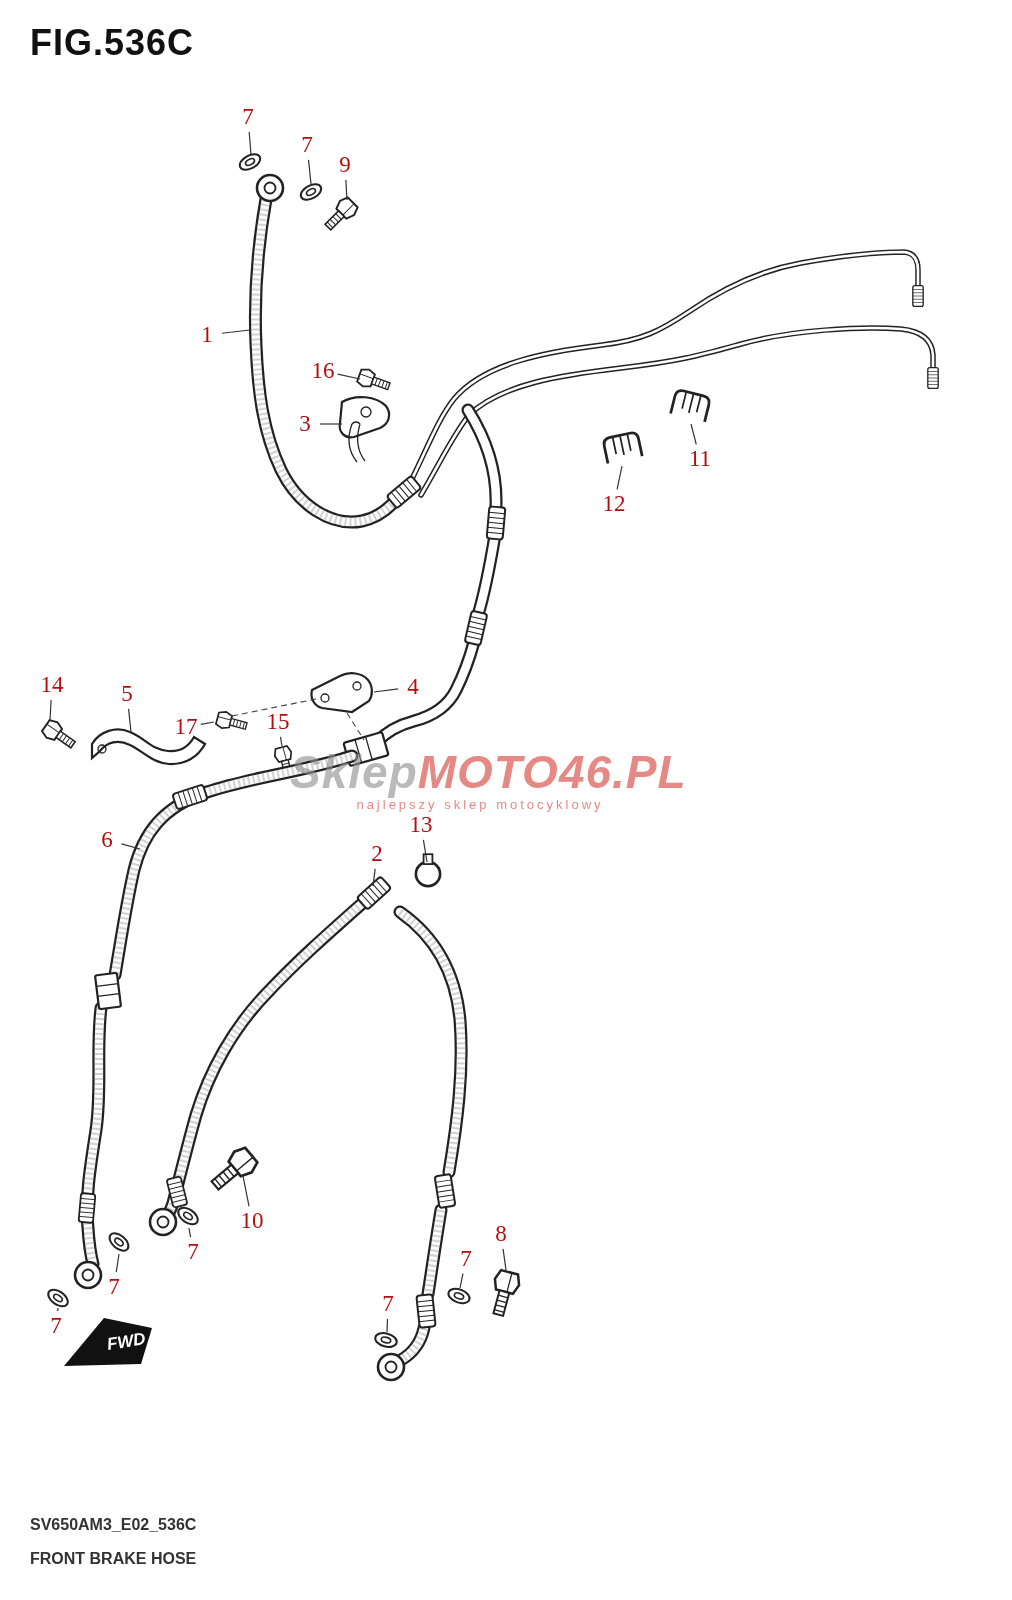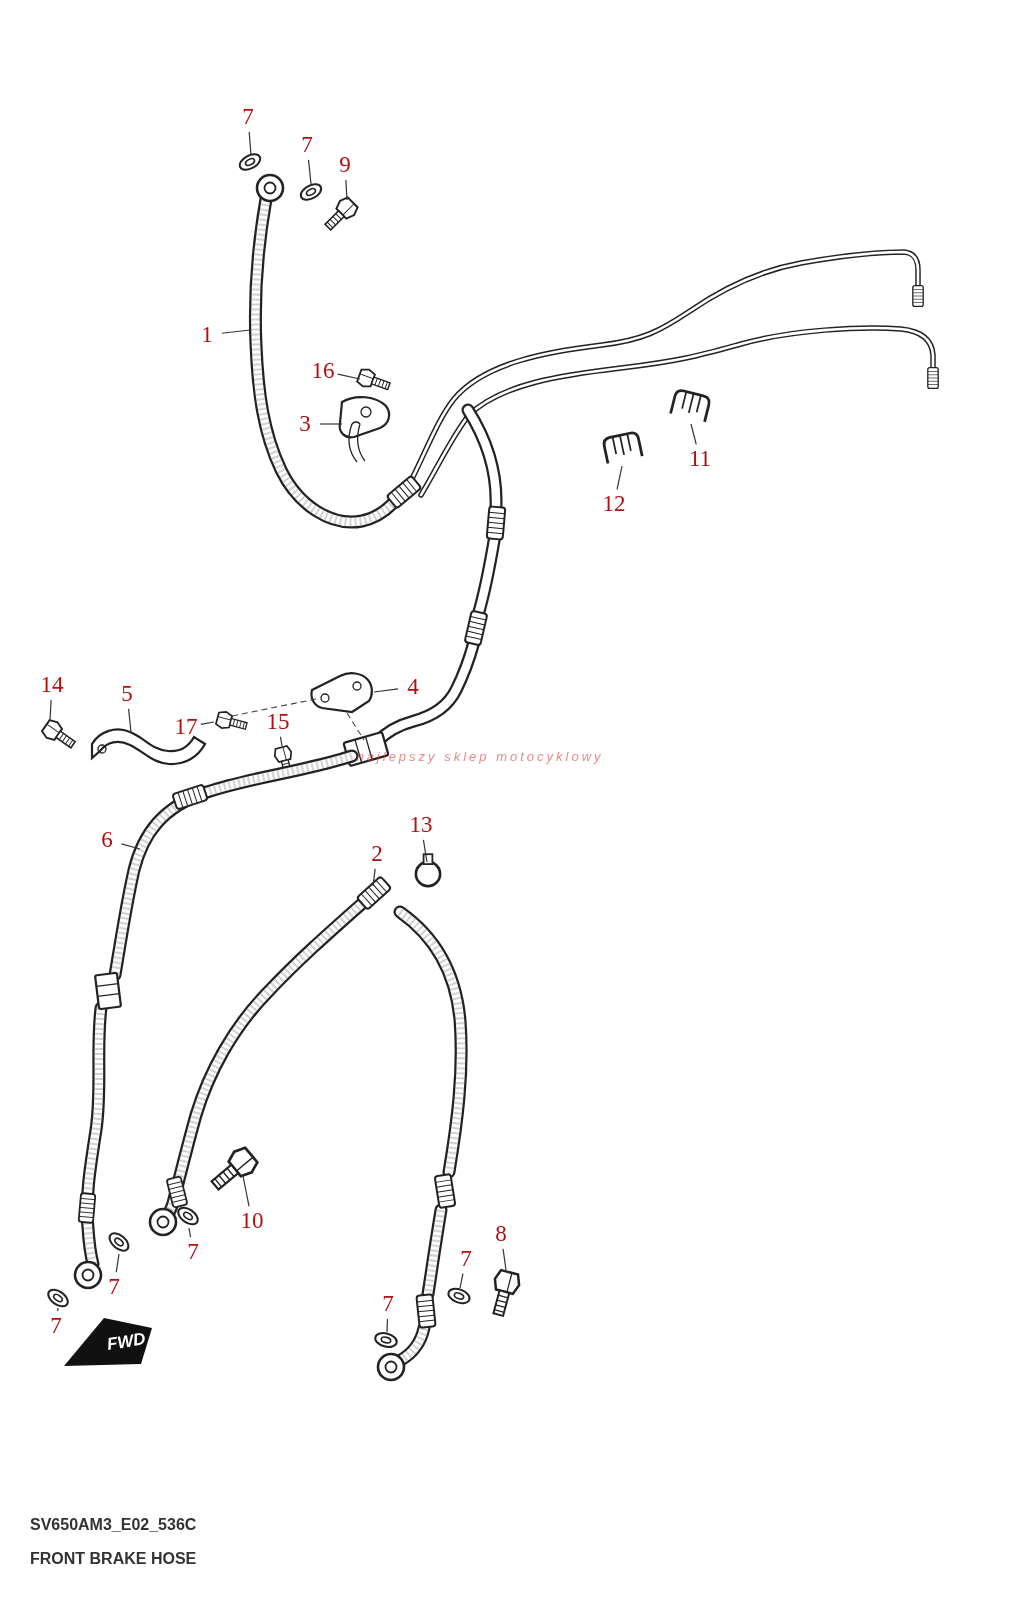--- a/index.html
+++ b/index.html
@@ -20,28 +20,29 @@
   .callout{fill:var(--callout,#b01010);font-family:"Liberation Serif",serif;font-size:23px;
         text-anchor:middle;}
   .plate{fill:#fff;stroke:#222;stroke-width:2.2;}
   .thin{stroke:#222;stroke-width:1.3;fill:none;}
   #watermark{position:absolute;left:290px;top:748px;width:380px;text-align:center;
         opacity:.62;pointer-events:none;line-height:1.05;}
   #watermark .wm-main{font-size:46px;font-weight:bold;font-style:italic;letter-spacing:1px;}
   #watermark .wm-p1{color:var(--watermark_gray,#8f8f8f);}
   #watermark .wm-p2,#watermark .wm-p3{color:var(--watermark_red,#d84038);}
   #watermark .wm-sub{font-size:13px;color:var(--watermark_red,#d84038);letter-spacing:3px;
-        font-style:italic;margin-top:2px;}
+        margin-top:2px;}
   #footer{position:absolute;left:30px;top:1508px;color:#333;font-size:16px;line-height:2.1;font-weight:bold;}
 </style>
 </head>
 <body>
 
 <div id="page">
 
+  <div id="fig-title">FIG.536C</div>
 
   <svg id="diagram" width="1012" height="1600" viewBox="0 0 1012 1600">
     <defs>
       <path id="p-hose1" fill="none" d="M266,199 C257,250 254,300 256,345 C258,392 263,432 281,470 C298,505 331,527 362,521 C381,517 394,504 403,491"></path>
       <path id="p-pipeA" fill="none" d="M409,485 C427,449 438,419 454,399 C483,364 543,352 602,345 C643,340 660,331 690,311 C722,289 757,271 801,263 C846,255 882,252 904,252 C914,253 918,259 918,270 L918,287"></path>
       <path id="p-pipeB" fill="none" d="M421,495 C441,461 453,435 469,415 C501,384 561,375 621,368 C681,361 701,355 741,344 C791,330 861,326 901,329 C921,331 932,340 933,355 L933,369"></path>
       <path id="p-hosemid" fill="none" d="M468,410 C487,440 497,470 496,505 L496,512 M495,535 C490,565 484,595 478,615 M474,642 C468,664 462,678 456,690 C448,706 433,716 414,721 C399,725 387,731 377,742"></path>
       <path id="p-hose6" fill="none" d="M352,756 C302,772 252,777 207,792 C162,807 143,834 134,870 C126,905 121,940 115,975 M101,1008 C96,1048 102,1090 96,1130 C90,1168 85,1200 88,1228 C89,1244 91,1256 93,1264"></path>
       <path id="p-hose2" fill="none" d="M366,900 C331,931 299,959 267,993 C233,1028 209,1072 196,1115 C187,1147 179,1180 173,1203 C170,1212 167,1217 165,1219"></path>
       <path id="p-hoseR" fill="none" d="M400,912 C437,938 456,976 460,1020 C464,1072 457,1124 449,1172 M441,1210 C436,1240 432,1268 428,1294 M424,1328 C421,1342 413,1353 401,1360"></path>
@@ -233,20 +234,21 @@
         <line x1="503.0635255691203" y1="1248.8573840976662" x2="506" y2="1270" class="leader"></line>
         <text x="501" y="1241" class="callout">8</text>
         <line x1="462.96091593946073" y1="1273.6889062926066" x2="460" y2="1288" class="leader"></line>
         <text x="466" y="1266" class="callout">7</text>
         <line x1="387.4646270423138" y1="1318.9904428152133" x2="387" y2="1332" class="leader"></line>
         <text x="388" y="1311" class="callout">7</text>
       </g>
   </svg>
 
   <div id="watermark">
+    <div class="wm-main"><span class="wm-p1">Sklep</span><span class="wm-p2">MOTO46</span><span class="wm-p3">.PL</span></div>
     <div class="wm-sub">najlepszy sklep motocyklowy</div>
   </div>
 
   <div id="footer">
     <div>SV650AM3_E02_536C</div>
     <div>FRONT BRAKE HOSE</div>
   </div>
 
 </div>
 

